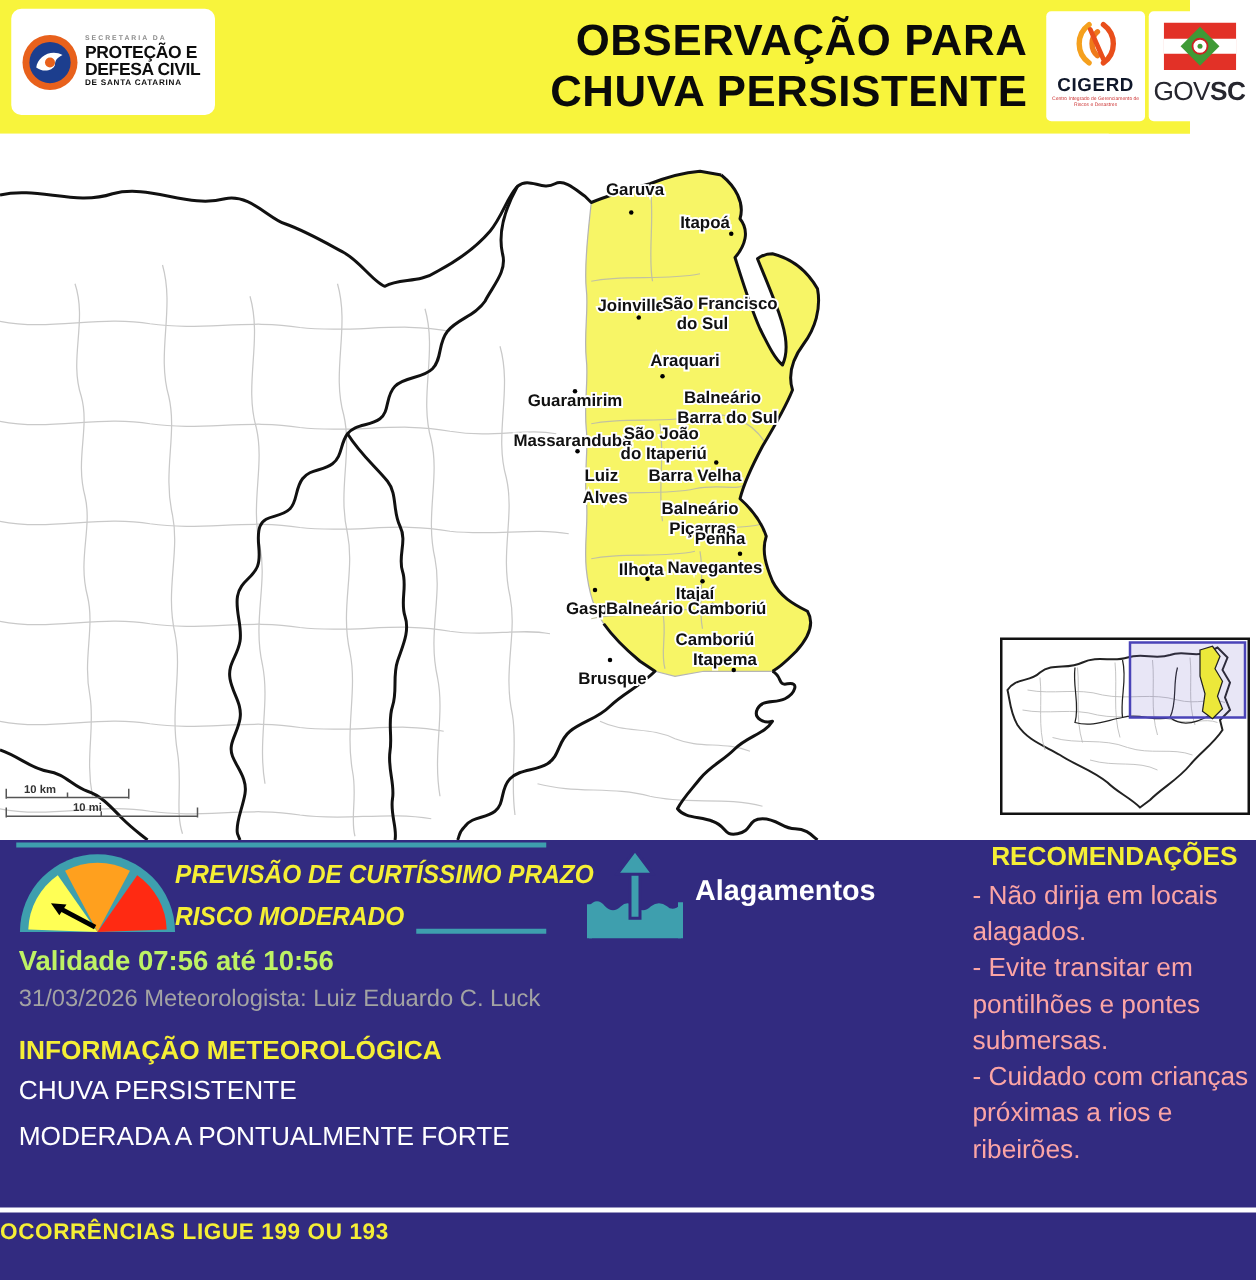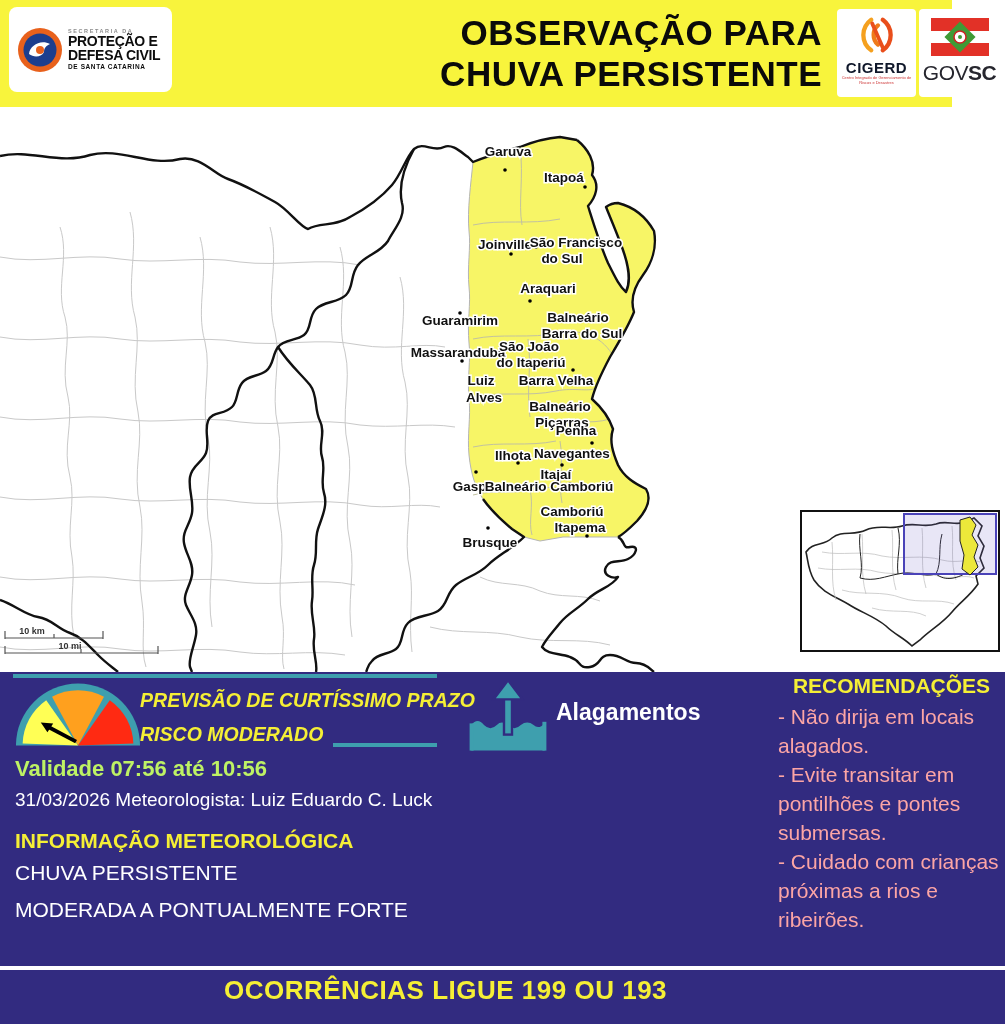--- a/index.html
+++ b/index.html
@@ -31,31 +31,31 @@
   .inset{position:absolute;left:800px;top:403px;width:200px;height:142px;background:#fff;
          border:2px solid #111;box-sizing:border-box;}
   
   .bottom{position:absolute;left:0;top:672px;width:1005px;height:352px;background:#322b80;color:#fff;}
   .teal-line{position:absolute;background:#3e9fae;height:4px;}
   .fc-heading{position:absolute;left:140px;top:16px;font-size:21px;font-weight:bold;font-style:italic;
               color:#f5ef35;transform:scaleX(0.93);transform-origin:left;white-space:nowrap;}
   .fc-risk{position:absolute;left:140px;top:50px;font-size:21px;font-weight:bold;font-style:italic;
            color:#f5ef35;transform:scaleX(0.93);transform-origin:left;white-space:nowrap;}
   .validity{position:absolute;left:15px;top:84px;font-size:22px;font-weight:bold;color:#bef264;}
-  .issued{position:absolute;left:15px;top:117px;font-size:19px;color:#ffffff;}
+  .issued{position:absolute;left:15px;top:117px;font-size:19px;color:#a3a3a3;}
   .info-title{position:absolute;left:15px;top:157px;font-size:21px;font-weight:bold;color:#f5ef35;}
   .info-l1{position:absolute;left:15px;top:189px;font-size:21px;color:#fff;}
   .info-l2{position:absolute;left:15px;top:226px;font-size:21px;color:#fff;}
   .hazard-label{position:absolute;left:556px;top:27px;font-size:23px;font-weight:bold;color:#fff;}
   .recs{position:absolute;left:778px;top:0;width:227px;}
   .recs-title{font-size:21px;font-weight:bold;color:#f5ef35;text-align:center;margin:2px 0 4px 0;}
   .recs-item{font-size:21px;line-height:29px;color:#fca5a5;}
   .footer-line{position:absolute;left:0;top:294px;width:1005px;height:4px;background:#fff;}
-  .footer-text{position:absolute;left:0;top:303px;width:891px;text-align:center;
-               font-size:26px;font-weight:bold;color:#f5ef35;letter-spacing:0.5px;}
+  .footer-text{position:absolute;left:0;top:303px;width:891px;
+               font-size:18px;font-weight:bold;color:#f5ef35;letter-spacing:0.5px;}
 </style>
 </head>
 <body>
 
 <div class="page">
 
   <div class="header">
     <div class="logo-box dc-box">
       <svg width="46" height="46" viewBox="0 0 46 46">
         <circle cx="23" cy="23" r="22" fill="#e8611c"></circle>

